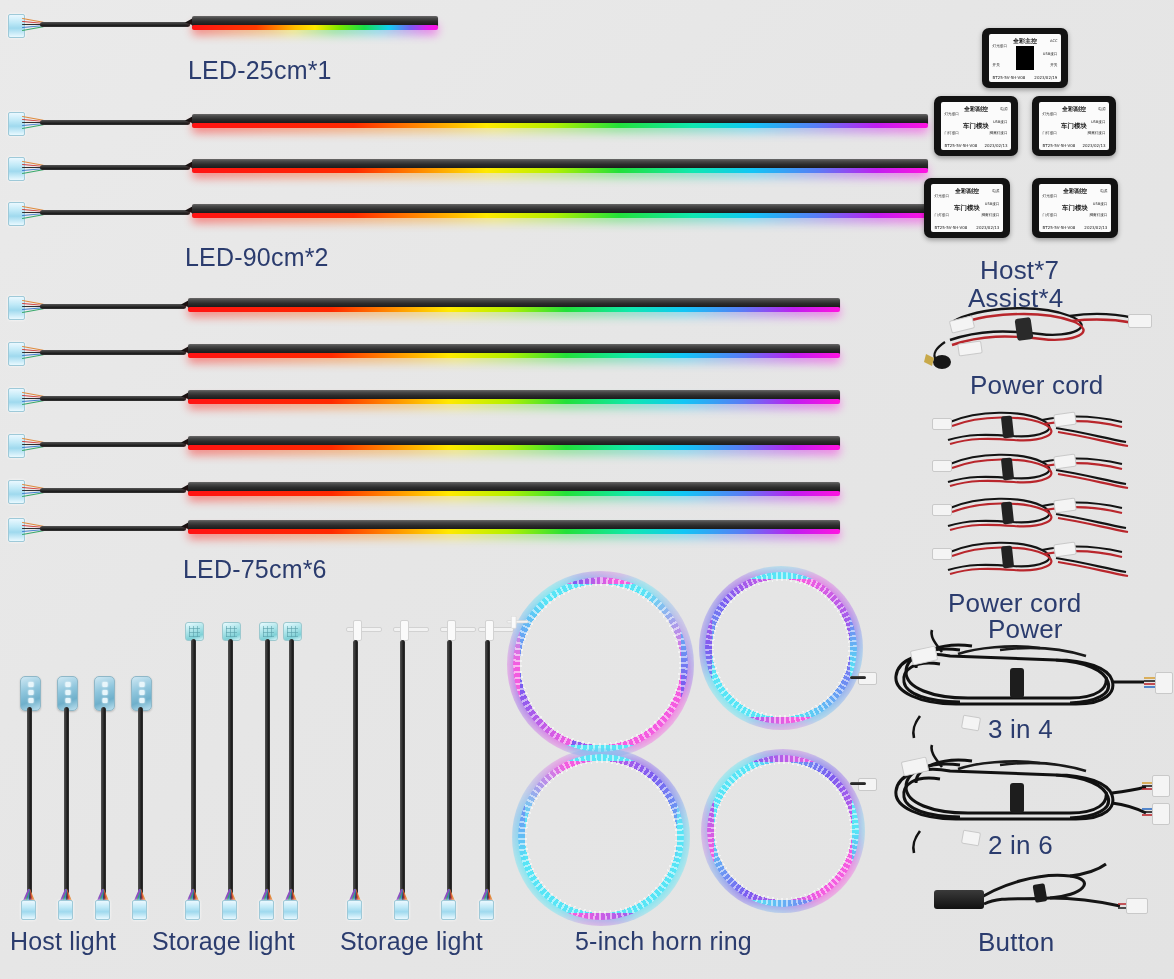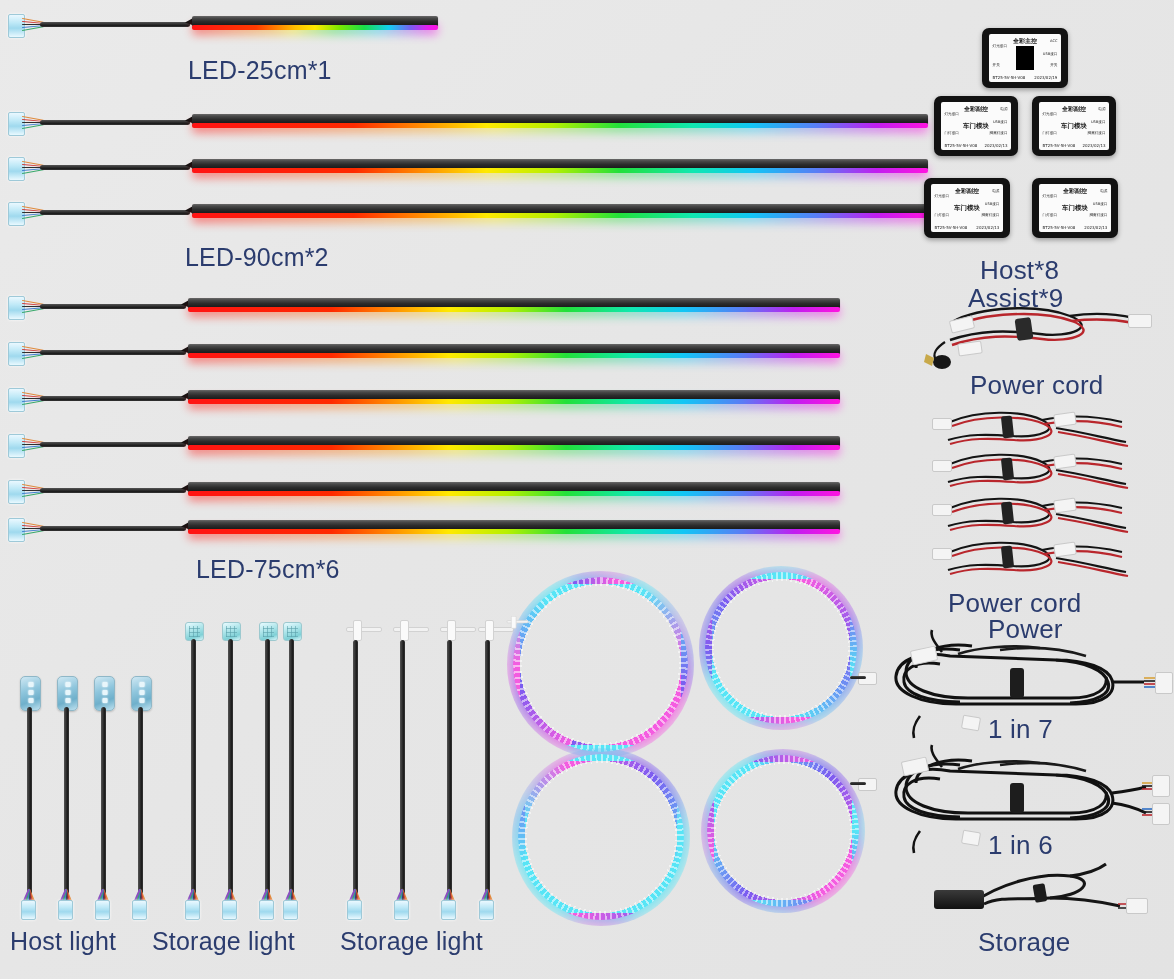--- a/index.html
+++ b/index.html
@@ -271,21 +271,21 @@
         </div>
       <div class="wire" style="left:40px;top:526px;width:146px;"></div>
       <div class="strip" style="left:188px;top:520px;width:652px;">
         <div class="tip"></div>
           <div class="halo"></div>
           <div class="body"></div>
           <div class="glow"></div>
       </div>
     </div>
     </div>
-  <div class="lbl" style="left:196px;top:555px;">LED-75cm*6</div>
+  <div class="lbl" style="left:183px;top:555px;">LED-75cm*6</div>
 
   <div id="footlights">
       <div>
       <div class="foothead" style="left:20px;top:676px;">
         <div class="dots">
             <i></i>
             <i></i>
             <i></i>
           </div>
       </div>
@@ -515,20 +515,21 @@
     </div>
       <div class="thead" style="left:500px;top:612px;transform:scale(.6);">
         <div class="bar"></div>
         <div class="stem"></div>
       </div>
       <div class="plug" style="left:858px;top:672px;width:17px;height:11px;"></div>
       <div class="plug" style="left:858px;top:778px;width:17px;height:11px;"></div>
       <div class="wire" style="left:850px;top:676px;width:16px;height:3px;"></div>
       <div class="wire" style="left:850px;top:782px;width:16px;height:3px;"></div>
     </div>
+  <div class="lbl" style="left:575px;top:927px;">5-inch horn ring</div>
 
   <div id="modules">
       <div class="module" style="left:982px;top:28px;width:86px;height:60px;">
         <div class="face">
           <div class="cn title" style="left:50%;top:8%;transform:translateX(-50%);font-size:6px;">全彩主控</div>
           <div class="cn" style="left:5%;top:22%;font-size:3.6px;">灯光接口</div>
           <div class="cn" style="left:5%;top:62%;font-size:3.6px;">开关</div>
           <div class="cn" style="right:5%;top:12%;font-size:3.6px;">ACC</div>
           <div class="cn" style="right:5%;top:40%;font-size:3.6px;">USB接口</div>
           <div class="cn" style="right:5%;top:62%;font-size:3.6px;">开关</div>
@@ -583,22 +584,22 @@
           <div class="cn" style="left:5%;top:22%;font-size:3.6px;">灯光接口</div>
           <div class="cn" style="left:5%;top:62%;font-size:3.6px;">门灯接口</div>
           <div class="cn" style="right:5%;top:12%;font-size:3.6px;">电源</div>
           <div class="cn" style="right:5%;top:40%;font-size:3.6px;">USB接口</div>
           <div class="cn" style="right:5%;top:62%;font-size:3.6px;">脚窝灯接口</div>
           <div class="cn" style="left:5%;bottom:5%;font-size:4px;">BT25-5V-5H-V08</div>
           <div class="cn" style="right:5%;bottom:5%;font-size:4px;">2023/02/13</div>
         </div>
       </div>
     </div>
-  <div class="lbl big" style="left:980px;top:255px;">Host*8</div>
-  <div class="lbl big" style="left:968px;top:283px;">Assist*9</div>
+  <div class="lbl big" style="left:980px;top:255px;">Host*7</div>
+  <div class="lbl big" style="left:968px;top:283px;">Assist*4</div>
 
   <div class="bundle" style="left:920px;top:300px;">
     <svg width="250" height="75" viewBox="0 0 250 75">
       <path d="M32 22 C60 6, 120 4, 150 16 C178 27, 150 38, 120 34 C86 30, 60 30, 30 40" fill="none" stroke="#141414" stroke-width="2.4"></path>
       <path d="M34 27 C62 12, 122 10, 152 21 C180 32, 152 43, 122 39 C88 35, 62 35, 32 45" fill="none" stroke="#b9262c" stroke-width="2.4"></path>
       <path d="M150 16 C176 12, 196 14, 214 18" fill="none" stroke="#141414" stroke-width="2.4"></path>
       <path d="M152 21 C178 18, 198 20, 214 23" fill="none" stroke="#b9262c" stroke-width="2.4"></path>
       <path d="M25 42 C16 48, 12 54, 16 60" fill="none" stroke="#141414" stroke-width="2.2"></path>
       <rect x="96" y="18" width="16" height="22" rx="3" fill="#2a2a2a" transform="rotate(-8 104 29)"></rect>
       <ellipse cx="22" cy="62" rx="9" ry="7" fill="#161616"></ellipse>
@@ -688,21 +689,21 @@
         <path d="M264 51 h12" stroke="#1b1b1b"></path>
         <path d="M264 54 h12" stroke="#b9262c"></path>
         <path d="M264 57 h12" stroke="#2f6fc4"></path>
       </g>
       <path d="M40 86 C34 94, 32 100, 34 108" fill="none" stroke="#111" stroke-width="2.6"></path>
     </svg>
     <div class="plug" style="left:31px;top:18px;width:24px;height:13px;transform:rotate(-12deg);"></div>
     <div class="plug" style="left:275px;top:42px;width:16px;height:20px;"></div>
     <div class="plug" style="left:82px;top:86px;width:16px;height:12px;transform:rotate(10deg);"></div>
   </div>
-  <div class="lbl big" style="left:988px;top:714px;">1 in 7</div>
+  <div class="lbl big" style="left:988px;top:714px;">3 in 4</div>
 
   <div class="bundle" style="left:880px;top:745px;">
     <svg width="290" height="110" viewBox="0 0 290 110">
       <g fill="none" stroke="#111" stroke-width="3">
         <path d="M70 26 C40 20, 18 30, 16 46 C14 62, 40 74, 76 74 L196 74 C226 74, 236 62, 232 50 C228 38, 206 30, 176 30 Z"></path>
         <path d="M80 20 C48 16, 26 26, 26 42 C26 58, 52 68, 88 68 L190 68 C218 68, 228 58, 226 47"></path>
         <path d="M60 34 C34 30, 22 40, 24 52 C26 64, 48 72, 80 72"></path>
         <path d="M92 16 C62 12, 36 22, 36 38"></path>
         <path d="M176 30 C206 32, 224 40, 228 52 C232 64, 216 72, 190 73"></path>
       </g>
@@ -722,31 +723,31 @@
         <path d="M262 67 h14" stroke="#1b1b1b"></path>
         <path d="M262 70 h14" stroke="#b9262c"></path>
       </g>
       <path d="M40 86 C34 94, 32 100, 34 108" fill="none" stroke="#111" stroke-width="2.6"></path>
     </svg>
     <div class="plug" style="left:22px;top:14px;width:24px;height:13px;transform:rotate(-12deg);"></div>
     <div class="plug" style="left:272px;top:30px;width:16px;height:20px;"></div>
     <div class="plug" style="left:272px;top:58px;width:16px;height:20px;"></div>
     <div class="plug" style="left:82px;top:86px;width:16px;height:12px;transform:rotate(10deg);"></div>
   </div>
-  <div class="lbl big" style="left:988px;top:830px;">1 in 6</div>
+  <div class="lbl big" style="left:988px;top:830px;">2 in 6</div>
 
   <div class="bundle" style="left:930px;top:862px;">
     <svg width="230" height="62" viewBox="0 0 230 62">
       <path d="M44 40 C70 22, 110 10, 140 14 C168 18, 152 34, 120 36 C92 38, 70 34, 54 42" fill="none" stroke="#151515" stroke-width="3"></path>
       <path d="M120 36 C150 36, 172 40, 190 44" fill="none" stroke="#151515" stroke-width="3"></path>
       <path d="M140 14 C156 12, 168 8, 176 2" fill="none" stroke="#151515" stroke-width="3"></path>
       <rect x="104" y="22" width="12" height="18" rx="2" fill="#1d1d1d" transform="rotate(-10 110 31)"></rect>
       <g stroke-width="1.5">
         <path d="M188 42 h10" stroke="#b9262c"></path>
         <path d="M188 46 h10" stroke="#1b1b1b"></path>
       </g>
     </svg>
     <div class="blackbox" style="left:4px;top:28px;width:50px;height:19px;border-radius:3px;"></div>
     <div class="plug" style="left:196px;top:36px;width:20px;height:14px;"></div>
   </div>
-  <div class="lbl big" style="left:978px;top:927px;">Storage</div>
+  <div class="lbl big" style="left:978px;top:927px;">Button</div>
 
 </div>
 
 </body></html>

